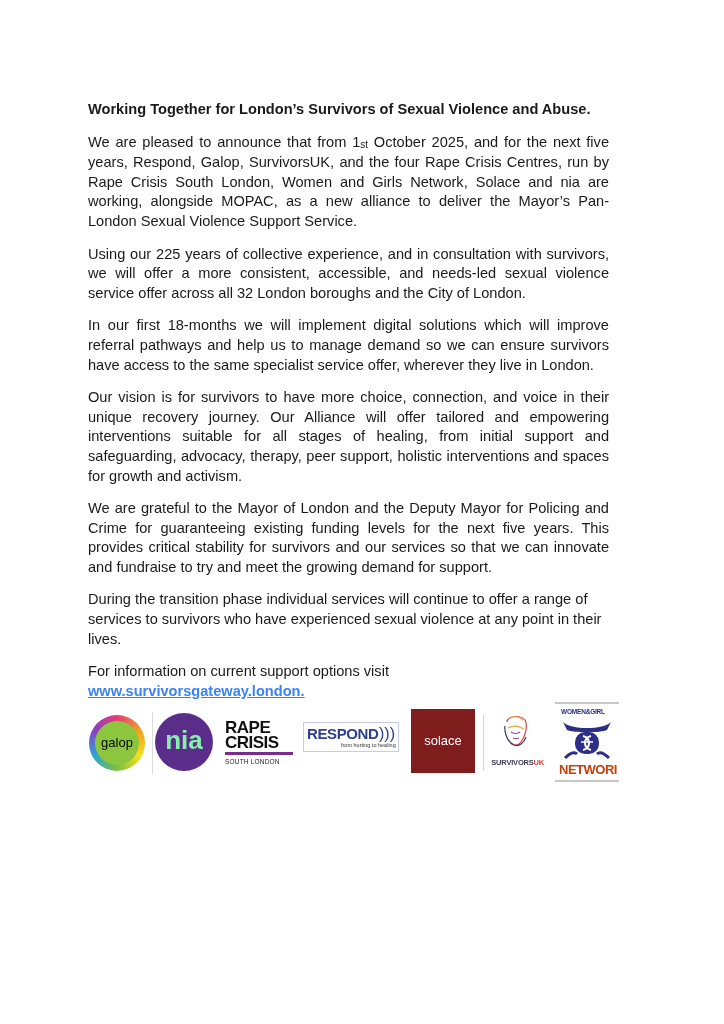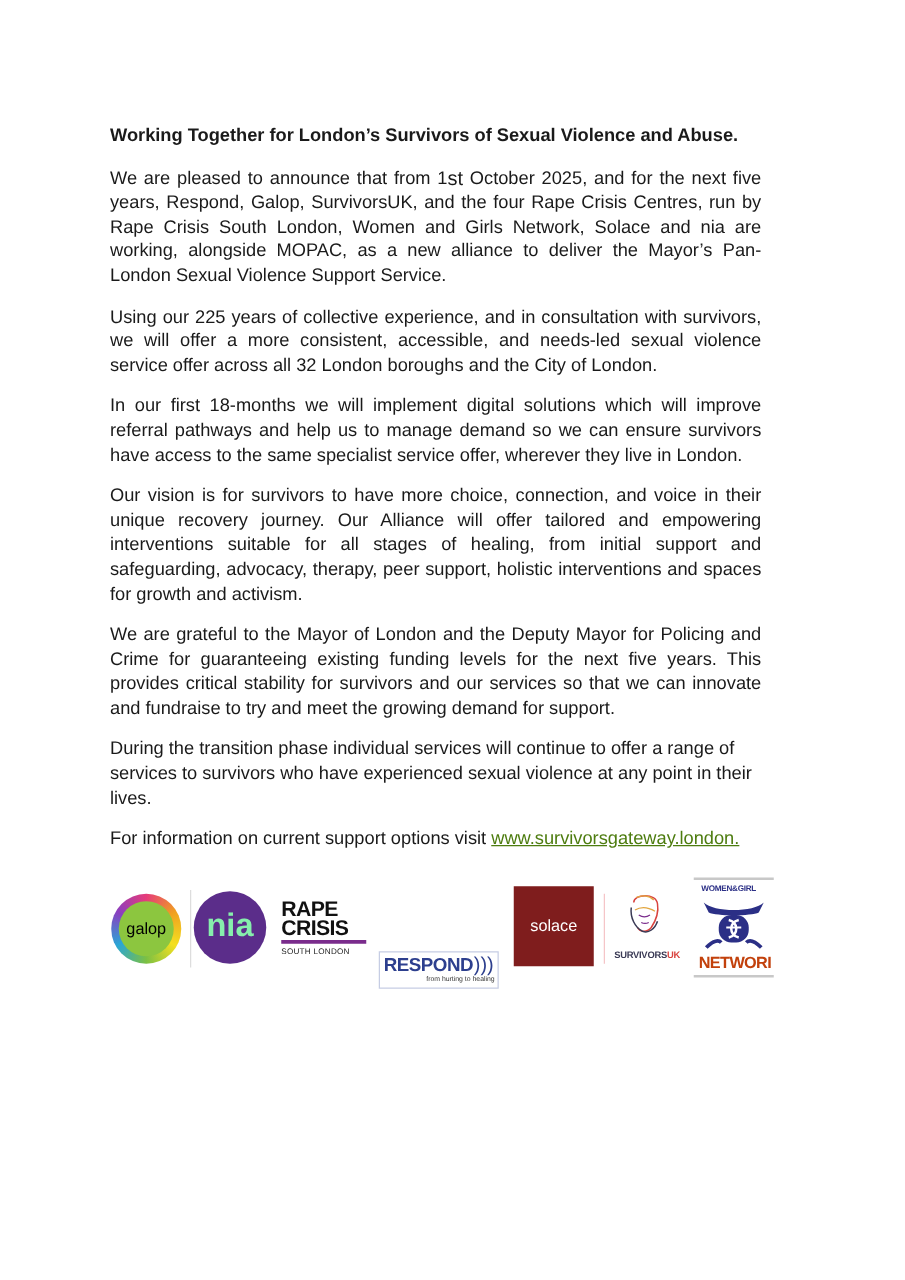--- a/index.html
+++ b/index.html
@@ -2,22 +2,22 @@
 <html><head>
 <meta charset="utf-8">
 <style>
   html, body { margin: 0; padding: 0; background: #ffffff; }
   body { width: 724px; height: 1024px; position: relative; overflow: hidden; }
   .page { position: absolute; left: 88px; top: 100px; width: 521px;
           font-family: "Liberation Sans", sans-serif; color: #1a1a1a; font-size: 14.6px; line-height: 19.6px; }
   .title { font-weight: bold; margin: 0 0 13px 0; font-size: 14.6px; }
   p.para { margin: 0 0 13px 0; text-align: justify; }
   p.para.left { text-align: left; }
-  sup.ord { font-size: 16px; vertical-align: baseline; position: relative; top: 1px; }
-  a.link { color: #4d7c0f; text-decoration: underline; }
+  sup.ord { font-size: 10px; vertical-align: baseline; position: relative; top: 1px; }
+  a.link { color: #3b82f6; text-decoration: underline; font-weight: bold; }
 
   .logos { position: absolute; left: 85px; top: 700px; width: 540px; height: 90px; }
   .logo { position: absolute; box-sizing: border-box; }
   
   .galop { left: 4px; top: 15px; width: 56px; height: 56px; border-radius: 50%;
            background: conic-gradient(#e63b7a, #f0a020, #f4e020, #7bc043, #2aa6d6, #8a3fc0, #e63b7a); }
   .galop .inner { position: absolute; left: 6px; top: 6px; width: 44px; height: 44px; border-radius: 50%;
            background: #8cc63f; color: #000000; font-family: "Liberation Sans", sans-serif; font-weight: normal;
            font-size: 13px; line-height: 44px; text-align: center; }
   .sep { left: 67px; top: 12px; width: 1px; height: 62px; background: #dddddd; }
@@ -25,21 +25,21 @@
   .nia { left: 70px; top: 13px; width: 58px; height: 58px; border-radius: 50%; background: #5b2d8a;
          color: #86efac; font-family: "Liberation Sans", sans-serif; font-weight: bold; font-size: 26px;
          line-height: 54px; text-align: center; }
   
   .rc { left: 140px; top: 20px; width: 68px; height: 50px; font-family: "Liberation Sans", sans-serif; }
   .rc .l1, .rc .l2 { font-weight: 900; font-size: 17px; line-height: 15px; color: #111; letter-spacing: -0.5px; }
   .rc .bar { height: 3px; background: #7a2c8c; margin: 2px 0 3px 0; }
   .rc .l3 { font-size: 6.5px; color: #222; letter-spacing: 0.2px; }
   
   .respond { left: 218px; top: 22px; width: 96px; height: 30px; border: 1px solid #c6cde4; background: #fff;
-             font-family: "Liberation Sans", sans-serif; margin-top: 39px; }
+             font-family: "Liberation Sans", sans-serif; }
   .respond .word { position: absolute; left: 3px; top: 2px; font-size: 15px; color: #2d3f8e; font-weight: bold; letter-spacing: -0.4px; }
   .respond .waves { position: absolute; right: 3px; top: 2px; font-size: 16px; color: #2d3f8e; }
   .respond .tag { position: absolute; left: 37px; top: 19px; font-size: 5.5px; color: #333; }
   
   .solace { left: 326px; top: 9px; width: 64px; height: 64px; background: #7f1d1d; color: #fff;
             font-family: "Liberation Sans", sans-serif; font-size: 13px; line-height: 64px; text-align: center; }
   .solace-edge { left: 398px; top: 15px; width: 1px; height: 56px; background: #f5c5c8; }
   
   .suk { left: 403px; top: 12px; width: 56px; height: 62px; font-family: "Liberation Sans", sans-serif; text-align: center; }
   .suk .face { width: 34px; height: 38px; margin: 0 auto; }

